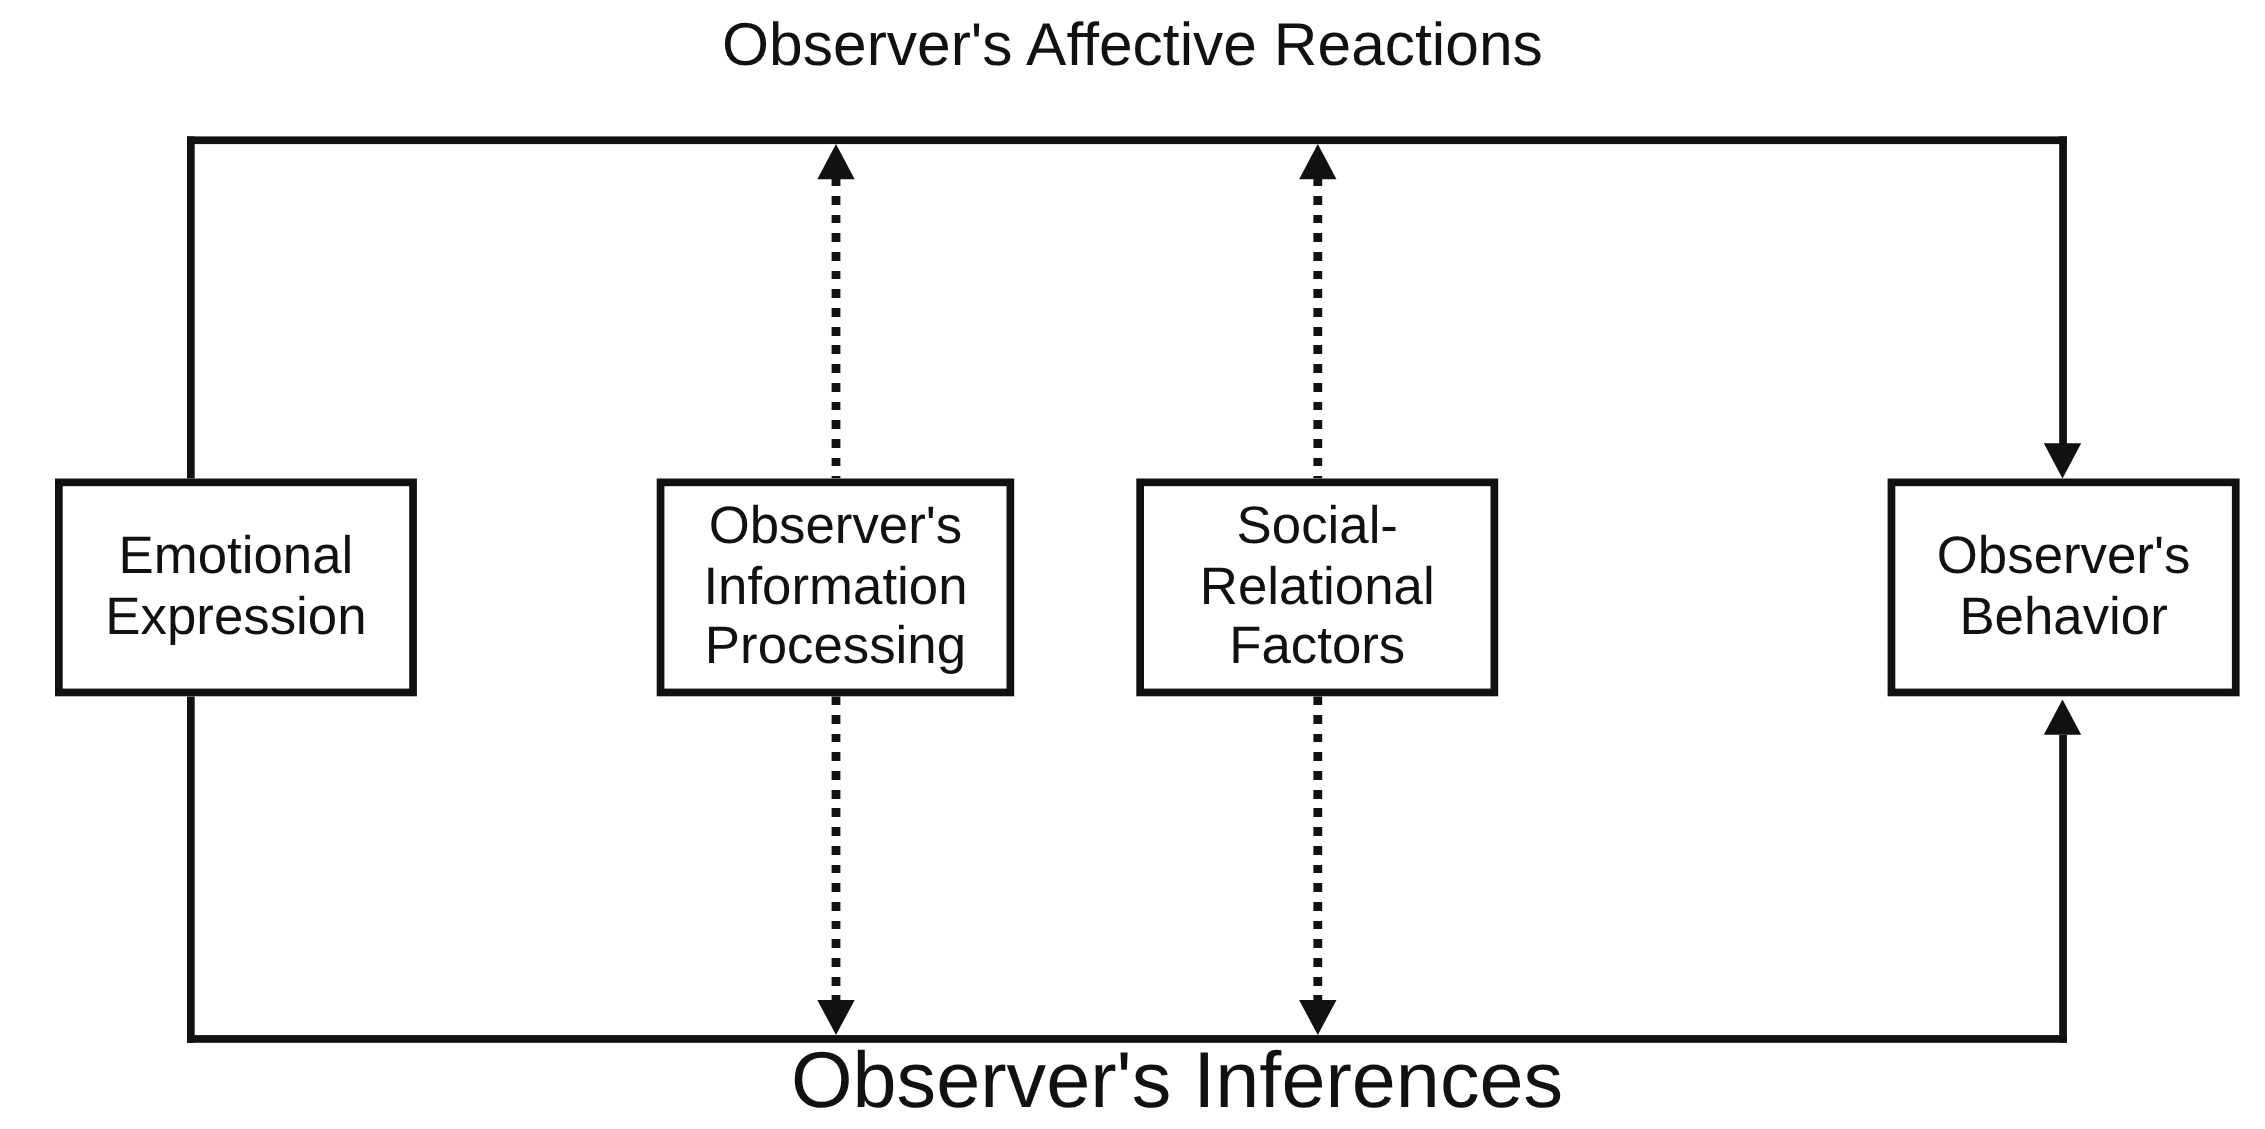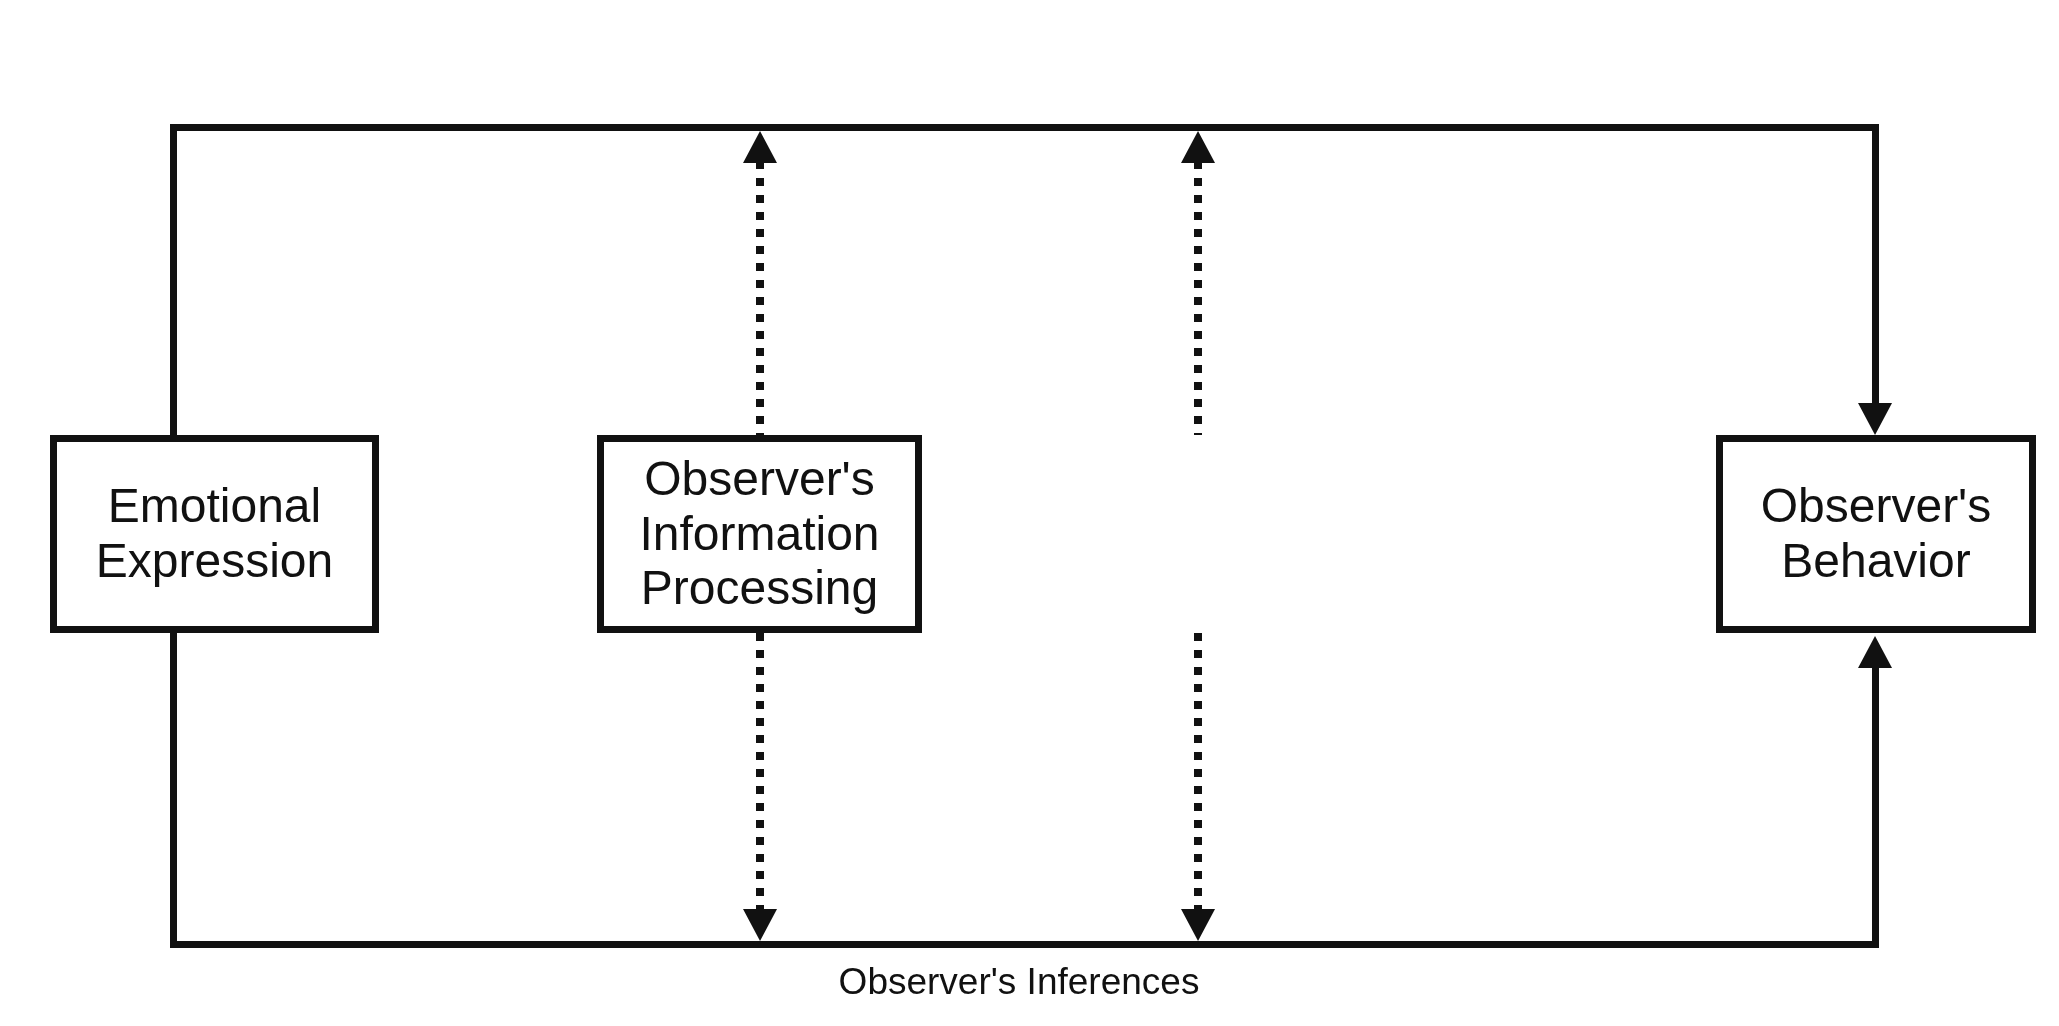--- a/index.html
+++ b/index.html
@@ -16,22 +16,22 @@
     position: absolute;
     top: 10px; left: 0; width: 100%;
     text-align: center;
     font-size: 55px;
     line-height: 60px;
     white-space: nowrap;
   }
   .label-bottom {
     position: absolute;
     top: 952px; left: 719px; width: 600px;
-    text-align: center;
-    font-size: 37px;
+    text-align: left;
+    font-size: 72px;
     line-height: 60px;
     white-space: nowrap;
   }
   .line { position: absolute; background: #111111; }
   .h-top    { left: 170px; top: 124px; width: 1709px; height: 7px; }
   .h-bottom { left: 170px; top: 941px; width: 1709px; height: 7px; }
   .v-left-top     { left: 170px;  top: 124px; width: 7px; height: 313px; }
   .v-left-bottom  { left: 170px;  top: 633px; width: 7px; height: 315px; }
   .v-right-top    { left: 1872px; top: 124px; width: 7px; height: 280px; }
   .v-right-bottom { left: 1872px; top: 668px; width: 7px; height: 280px; }
@@ -72,20 +72,21 @@
   .node-1 { left: 18px;   width: 329px; margin-left: 32px; }
   .node-2 { left: 597px;  width: 325px; }
   .node-3 { left: 1033px; width: 329px; }
   .node-4 { left: 1716px; width: 320px; }
 </style>
 </head>
 <body>
 
 <div class="canvas">
 
+  <div class="title-top">Observer's Affective Reactions</div>
   <div class="label-bottom">Observer's Inferences</div>
 
   <div class="line h-top"></div>
   <div class="line h-bottom"></div>
   <div class="line v-left-top"></div>
   <div class="line v-left-bottom"></div>
   <div class="line v-right-top"></div>
   <div class="line v-right-bottom"></div>
   <div class="arr arr-down arr-behavior-in-top"></div>
   <div class="arr arr-up arr-behavior-in-bottom"></div>
@@ -102,18 +103,23 @@
 
   <div class="node node-1">
     <span>Emotional
 Expression</span>
   </div>
   <div class="node node-2">
     <span>Observer's
 Information
 Processing</span>
   </div>
+  <div class="node node-3">
+    <span>Social-
+Relational
+Factors</span>
+  </div>
   <div class="node node-4">
     <span>Observer's
 Behavior</span>
   </div>
 
 </div>
 
 </body></html>

